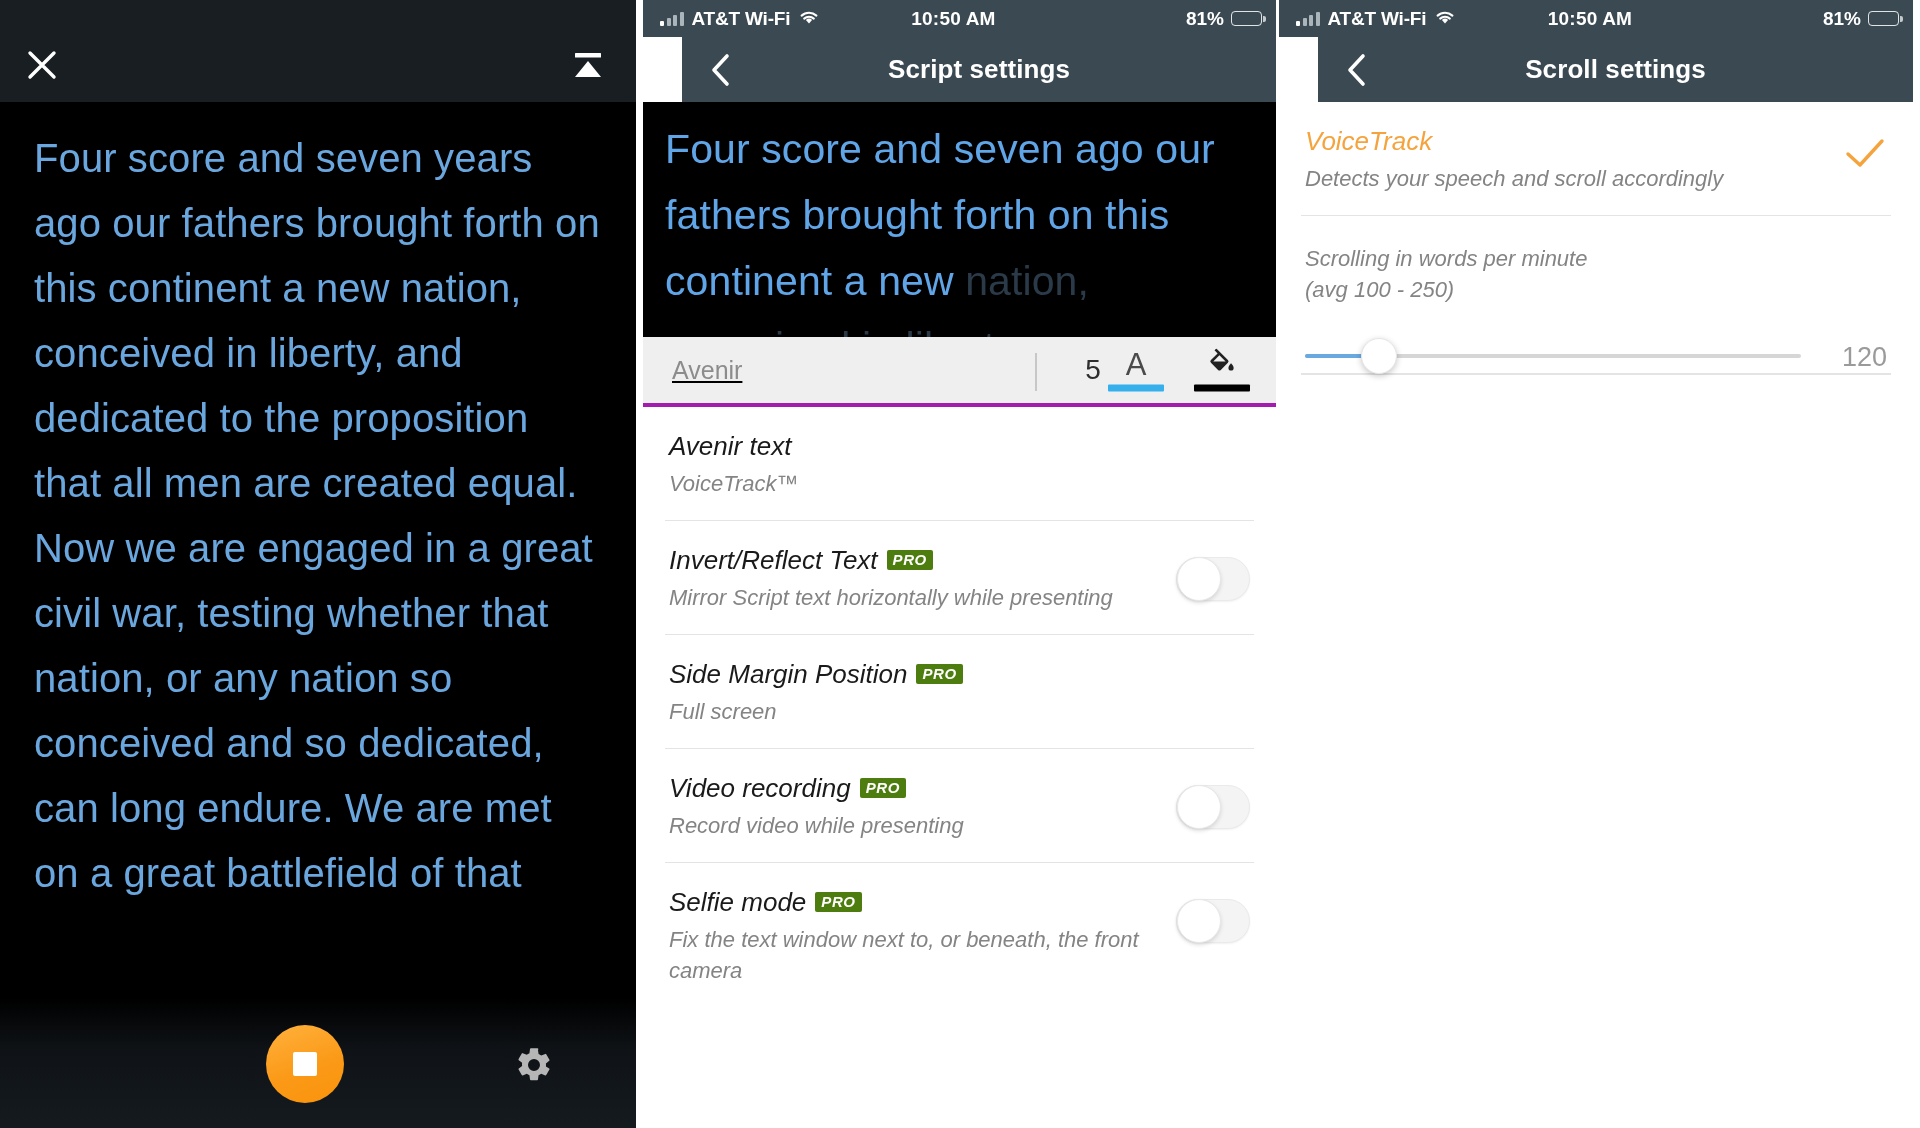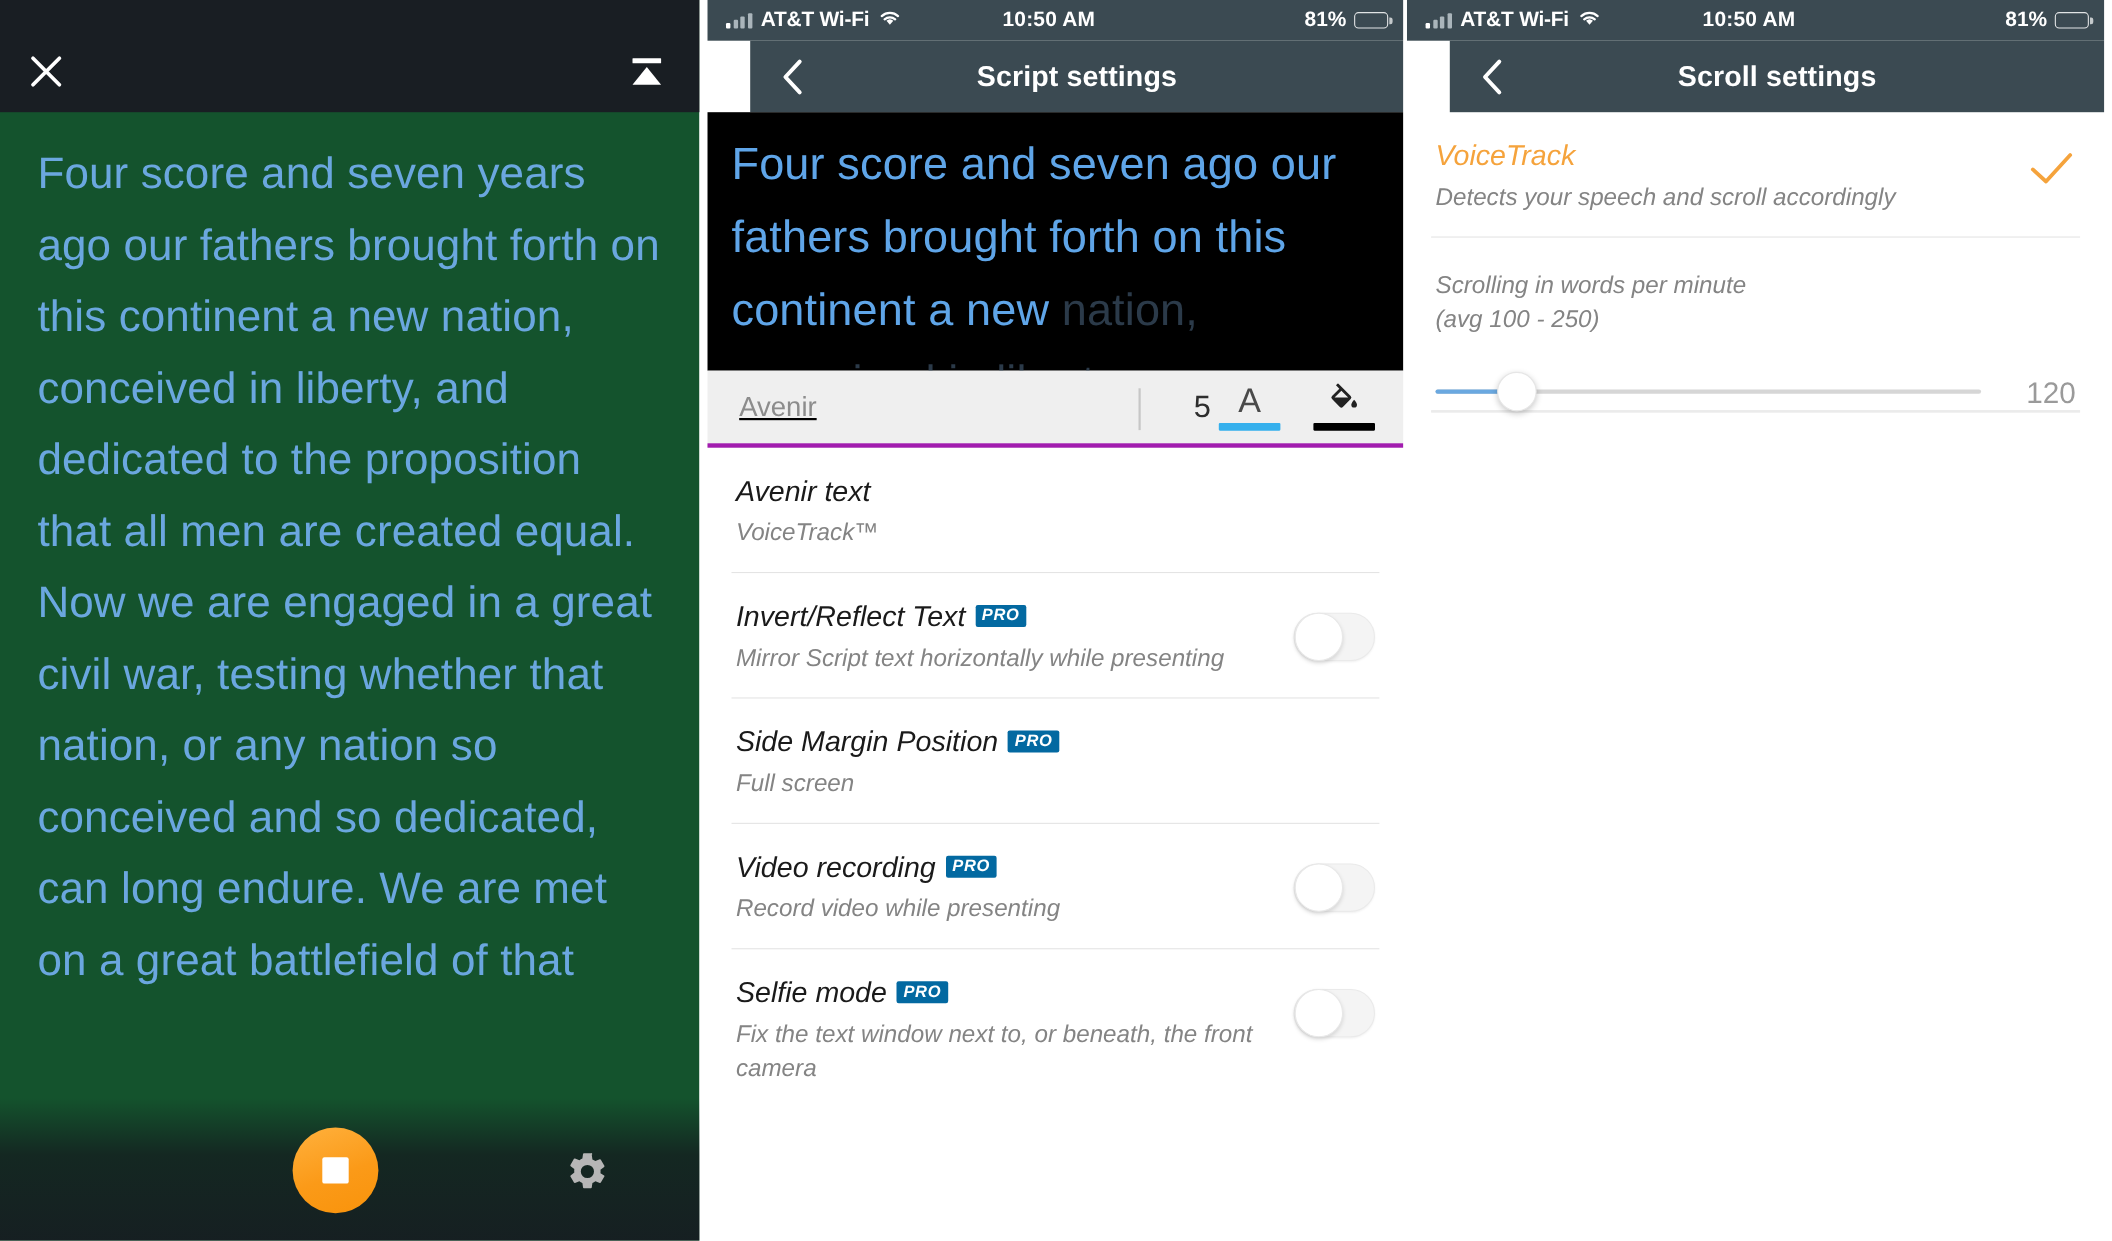--- a/index.html
+++ b/index.html
@@ -14,21 +14,21 @@
     position: relative;
     width: 1920px; height: 1128px;
     display: flex;
     background: #ffffff;
   }
 
   
   .panel1 {
     position: relative;
     width: 636px; height: 1128px;
-    background: #14532d;
+    background: #000000;
     overflow: hidden;
     flex: 0 0 636px;
   }
   .p1-topbar {
     position: absolute; top: 0; left: 0;
     width: 636px; height: 102px;
     background: #191e23;
     z-index: 5;
   }
   .p1-close {
@@ -264,21 +264,21 @@
   }
   .row .title.accent { color: #f5a33c; }
   .row .sub {
     font-size: 22px;
     color: #848484;
     line-height: 31px;
     margin-top: 5px;
   }
   .pro {
     display: inline-block;
-    background: #0369a1;
+    background: #4d7c0f;
     color: #ffffff;
     font-size: 15px;
     font-weight: 700;
     letter-spacing: 0.6px;
     padding: 2.5px 6px 2px 6px;
     border-radius: 2px;
     vertical-align: middle;
     line-height: 16px;
   }
   .divider {

